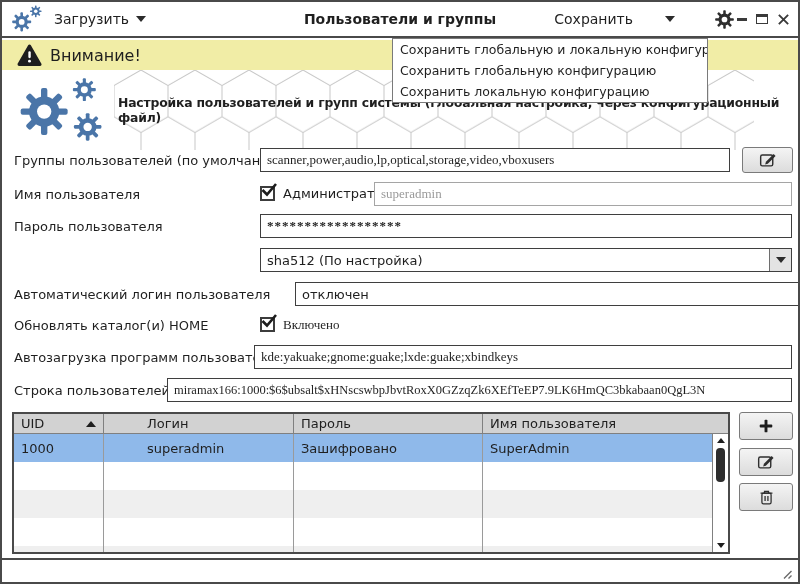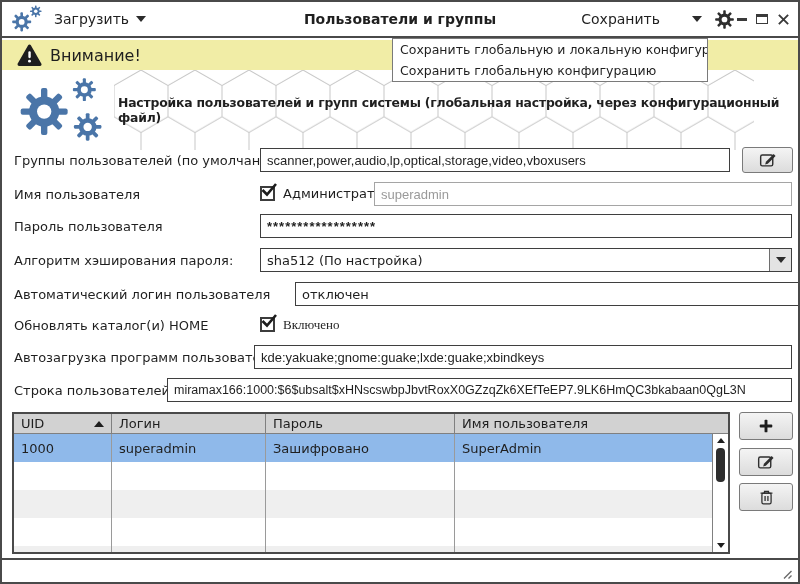--- a/index.html
+++ b/index.html
@@ -33,21 +33,21 @@
   .menu-item { height:21px; display:flex; align-items:center; padding:0 7px; font-size:12.5px;
                white-space:nowrap; overflow:hidden; }
   
   .hexbg { position:absolute; left:112px; top:68px; z-index:0; }
   .hdr-icon { position:absolute; left:16px; top:76px; z-index:1; }
   .hdr-title { position:absolute; left:116px; top:68px; width:678px; height:80px; display:flex;
                align-items:center; font-weight:bold; font-size:12.4px; letter-spacing:-0.2px; z-index:1; }
   
   .lbl { position:absolute; left:12px; font-size:13px; display:flex; align-items:center; height:24px; }
   .input { position:absolute; height:24px; border:1.5px solid #3f3f3f; background:#fff; font-size:13px;
-           padding:0 6px; font-family:Liberation Sans, sans-serif; color:#1f1f1f; }
+           padding:0 6px; font-family:Liberation Serif, serif; color:#1f1f1f; }
   .input.light { border-color:#a5a5a5; color:#9a9a9a; }
   .input::placeholder { color:#9a9a9a; }
   .combo { position:absolute; height:24px; border:1.5px solid #3f3f3f; background:#fff;
            display:flex; align-items:center; }
   .combo .val { flex:1; font-size:13px; padding:0 6px; white-space:nowrap; overflow:hidden; }
   .combo .dd-btn { width:22px; align-self:stretch; background:#e3e3e3; border-left:1px solid #6e6e6e;
                    display:flex; align-items:center; justify-content:center; }
   .checkbox { position:absolute; width:15px; height:15px; border:2px solid #3c3c3c; background:#fff; }
   .checkbox svg { position:absolute; left:-2px; top:-6px; overflow:visible; }
   .cb-lbl { position:absolute; font-size:13px; }
@@ -55,21 +55,21 @@
          background:linear-gradient(#f4f4f4,#dcdcdc); display:flex; align-items:center; justify-content:center; }
   
   .utable { position:absolute; left:10px; top:410px; width:718px; height:142px;
             border:2px solid #4a4a4a; background:#fff; overflow:hidden; }
   .t-head { display:flex; height:20px; background:#d2d2d2; border-bottom:1px solid #808080;
             font-size:13px; }
   .t-head .cell { display:flex; align-items:center; padding:0 7px; border-right:1px solid #808080; }
   .t-row { display:flex; height:28px; font-size:13px; }
   .t-row .cell { display:flex; align-items:center; padding:0 7px; border-right:1px solid #9a9a9a;
                  overflow:hidden; white-space:nowrap; }
-  .c0 { width:98px; } .c1 { width:154px; } .c2 { width:189px; } .c3 { flex:1; border-right:none !important; }
+  .c0 { width:90px; } .c1 { width:154px;margin-left:36px; } .c2 { width:189px; } .c3 { flex:1; border-right:none !important; }
   .sel { background:#8fb9ea; }
   .alt { background:#efefef; }
   .vscroll { position:absolute; right:0; top:20px; bottom:0; width:16px; border-left:1px solid #808080;
              background:#fff; }
   .vthumb { position:absolute; left:3px; top:14px; width:9px; height:34px; background:#2d2d2d; border-radius:4px; }
   .varrow { position:absolute; left:0; width:15px; display:flex; justify-content:center; }
   .tri-up-xs { width:0;height:0;border-left:4px solid transparent;border-right:4px solid transparent;
                border-bottom:5px solid #1e1e1e; }
   .tri-down-xs { width:0;height:0;border-left:4px solid transparent;border-right:4px solid transparent;
                  border-top:5px solid #1e1e1e; }
@@ -103,21 +103,21 @@
       <svg viewBox="0 0 40 32" width="34" height="28" style="color:#4a75a8">
         <use href="#gear" transform="translate(0,8) scale(0.95)"></use>
         <use href="#gear" transform="translate(21,0) scale(0.58)"></use>
       </svg>
     </div>
     <div class="tb-item" style="left:52px;">
       <span>Загрузить</span>
       <span class="tri-down"></span>
     </div>
     <div class="tb-title">Пользователи и группы</div>
-    <div class="tb-item" style="right:96px;gap:32px;">
+    <div class="tb-item" style="right:123px;gap:32px;">
       <span>Сохранить</span>
       <span class="tri-down"></span>
     </div>
     <div class="tb-item" style="right:64px;">
       <svg viewBox="0 0 24 24" width="19" height="19" style="color:#2e2e2e">
           <use href="#gear"></use>
         </svg>
     </div>
     <div class="win-btns">
       <span class="ico-min"></span>
@@ -151,20 +151,21 @@
       <use href="#gear" transform="translate(2,10) scale(2.05)"></use>
       <use href="#gear" transform="translate(56,0) scale(1.0)"></use>
       <use href="#gear" transform="translate(57,36) scale(1.2)"></use>
     </svg>
   </div>
   <div class="hdr-title">Настройка пользователей и групп системы (глобальная настройка, через конфигурационный файл)</div>
 
   <div class="menu">
     <div class="menu-item">Сохранить глобальную и локальную конфигурацию</div>
     <div class="menu-item">Сохранить глобальную конфигурацию</div>
+    <div class="menu-item">Сохранить локальную конфигурацию</div>
   </div>
 
   <div class="lbl" style="top:146px;">Группы пользователей (по умолчанию)</div>
   <input class="input" style="left: 258px; top: 146px; width: 470px;" value="scanner,power,audio,lp,optical,storage,video,vboxusers">
   <div class="btn" style="left:740px; top:145px; width:51px; height:26px;">
     <svg viewBox="0 0 24 24" width="20" height="20">
       <rect x="3.2" y="6" width="14.5" height="13" rx="2" fill="none" stroke="#2e2e2e" stroke-width="1.7"></rect>
       <path d="M9.5 14.2 L18.8 4.9 L21.1 7.2 L11.8 16.5 L8.6 17.3 Z" fill="#2e2e2e"></path>
     </svg>
   </div>
@@ -174,21 +175,20 @@
     <svg viewBox="0 0 18 15" width="18" height="15">
       <path d="M2.5 8 L7 12.5 L16 2" fill="none" stroke="#1d1d1d" stroke-width="2.6"></path>
     </svg>
   </span>
   <span class="cb-lbl" style="left:281px; top:184px;">Администратор</span>
   <input class="input light" style="left: 372px; top: 180px; width: 418px;" placeholder="superadmin">
 
   <div class="lbl" style="top:212px;">Пароль пользователя</div>
   <input class="input" style="left: 258px; top: 212px; width: 532px; letter-spacing: 1px; font-weight: bold;" value="******************">
 
-  <div class="lbl" style="top:246px;">Алгоритм хэширования пароля:</div>
   <div class="combo" style="left:258px; top:246px; width:532px;">
     <span class="val">sha512 (По настройка)</span>
     <span class="dd-btn">
       <span class="tri-down"></span>
     </span>
   </div>
 
   <div class="lbl" style="top:280px;">Автоматический логин пользователя</div>
   <div class="combo" style="left:258px; top:280px; width:532px;margin-left:35px;">
     <span class="val">отключен</span>

